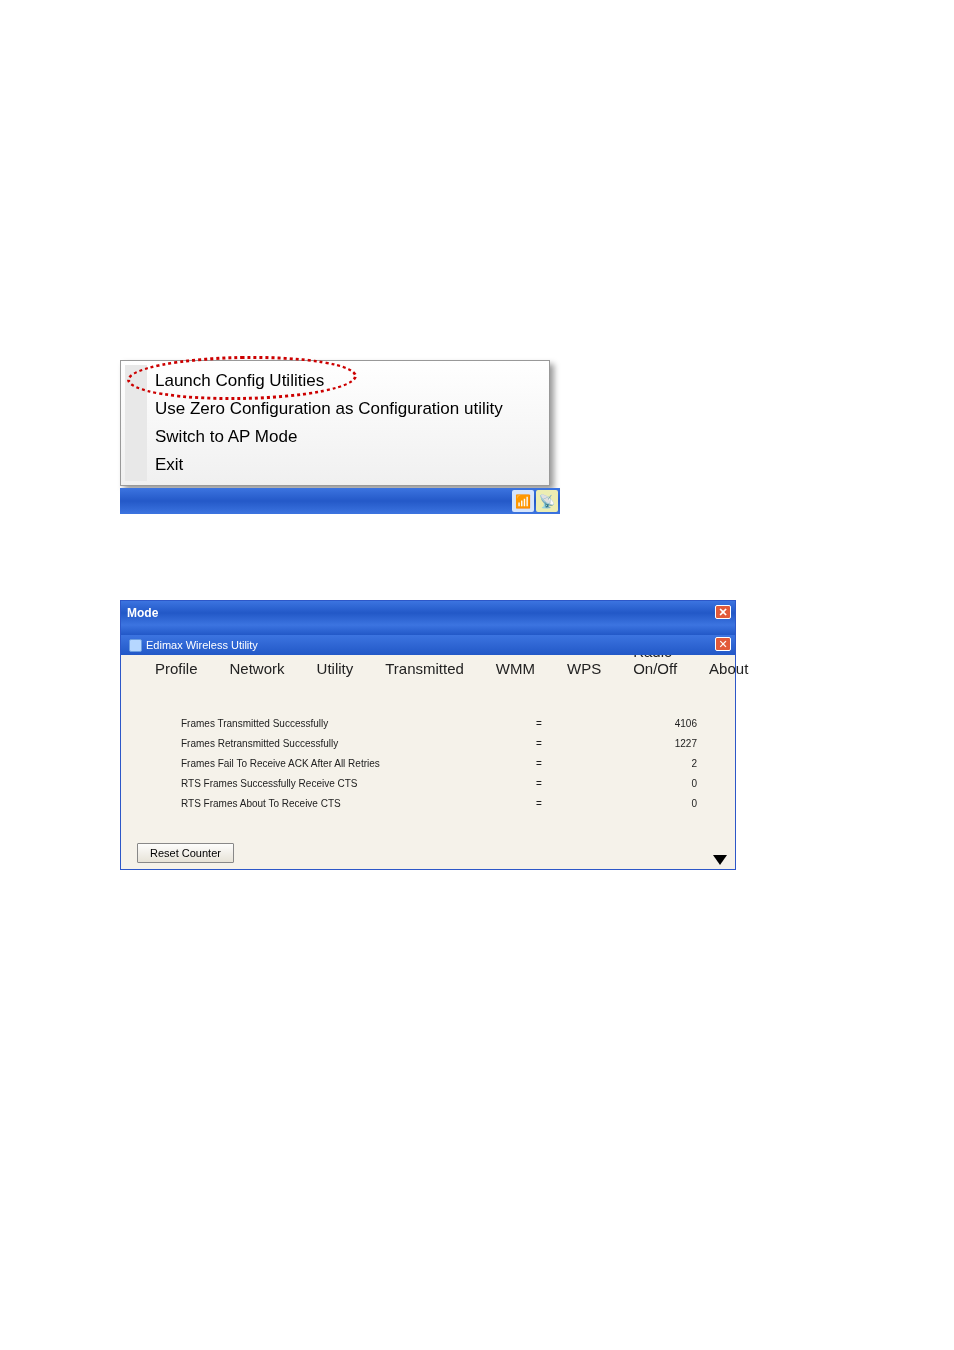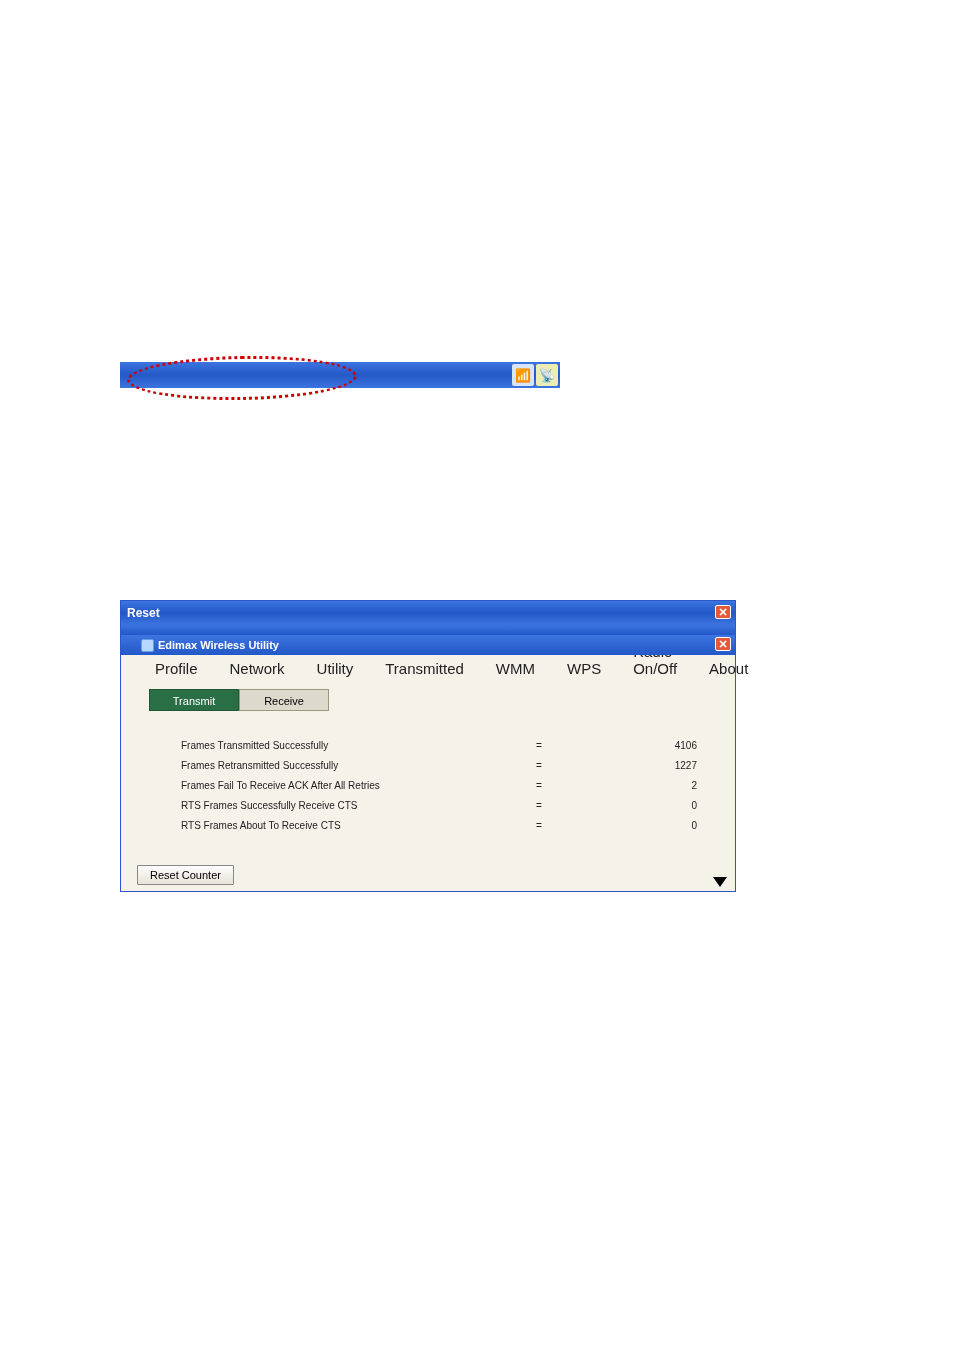--- a/index.html
+++ b/index.html
@@ -94,24 +94,24 @@
     }
     .raui-blue-bar {
       height: 10px;
       background: linear-gradient(#3c74e0,#2258c7);
     }
     .inner-title {
       height: 20px;
       background: linear-gradient(#3c74e0,#2258c7);
       color: #fff;
       font-size: 11px;
-      font-weight: bold;
-      display: flex;
-      align-items: center;
-      padding-left: 20px;
+      font-weight: normal;
+      display: flex;
+      align-items: center;
+      padding-left: 8px;
       position: relative;
     }
     .close-btn {
       position: absolute;
       right: 4px;
       top: 4px;
       width: 16px;
       height: 14px;
       background: #e25a3a;
       border: 1px solid #fff;
@@ -201,54 +201,58 @@
       border-right: 7px solid transparent;
       border-top: 10px solid #000;
     }
     .title-icon { display:inline-block; width:13px; height:13px; background:#b6d7ff; border:1px solid #6b9ee2; border-radius:2px; margin-right:4px; }
   </style>
 </head>
 <body>
 
 <div class="context-wrap">
   <div class="ellipse-anno"></div>
+  <div class="context-menu">
+    <div class="menu-items">
+      <div class="context-item">Launch Config Utilities</div>
+      <div class="context-item">Use Zero Configuration as Configuration utility</div>
+      <div class="context-item">Switch to AP Mode</div>
+      <div class="context-item">Exit</div>
+    </div>
+  </div>
   <div class="taskbar-strip">
     <div class="tray-icons">
       <div class="tic" style="background:#d7e5fb">📶</div>
       <div class="tic">📡</div>
     </div>
   </div>
 </div>
 
 <div class="raui-window">
   <div class="raui-title">
-    <span>Reset</span>
+    <span>Mode</span>
     <div class="close-btn">✕</div>
   </div>
   <div class="raui-blue-bar"></div>
   <div class="inner-title">
     <span class="title-icon"></span>
     <span>Edimax Wireless Utility</span>
     <div class="close-btn2">✕</div>
   </div>
   <div class="tabs">
     <span>Profile</span>
     <span>Network</span>
     <span>Utility</span>
     <span>Transmitted</span>
     <span>WMM</span>
     <span>WPS</span>
     <span>Radio On/Off</span>
     <span>About</span>
   </div>
   <div class="body-panel">
-    <div class="sub-tabs">
-      <div class="sub-tab active">Transmit</div>
-      <div class="sub-tab">Receive</div>
-    </div>
     <div class="stats-grid">
       <div class="stats-row">
         <span class="stats-label">Frames Transmitted Successfully</span>
         <span class="stats-eq">=</span>
         <span class="stats-val">4106</span>
       </div>
       <div class="stats-row">
         <span class="stats-label">Frames Retransmitted Successfully</span>
         <span class="stats-eq">=</span>
         <span class="stats-val">1227</span>

